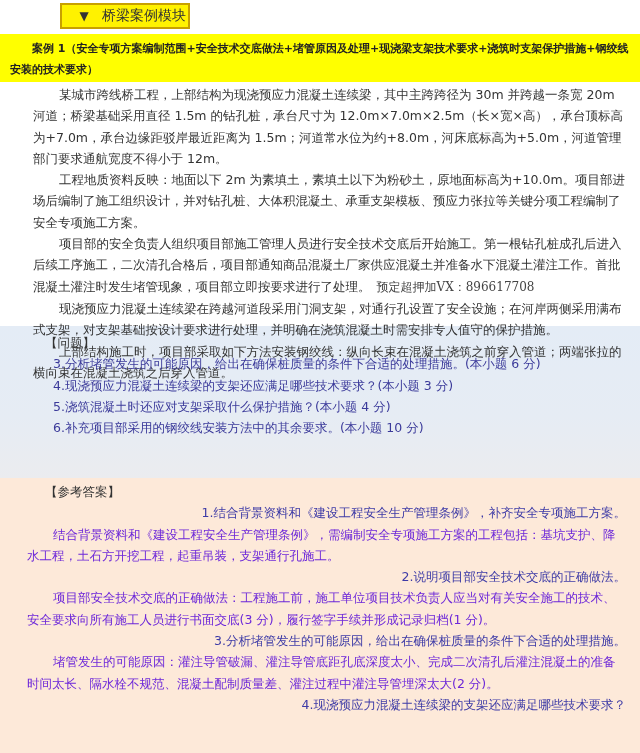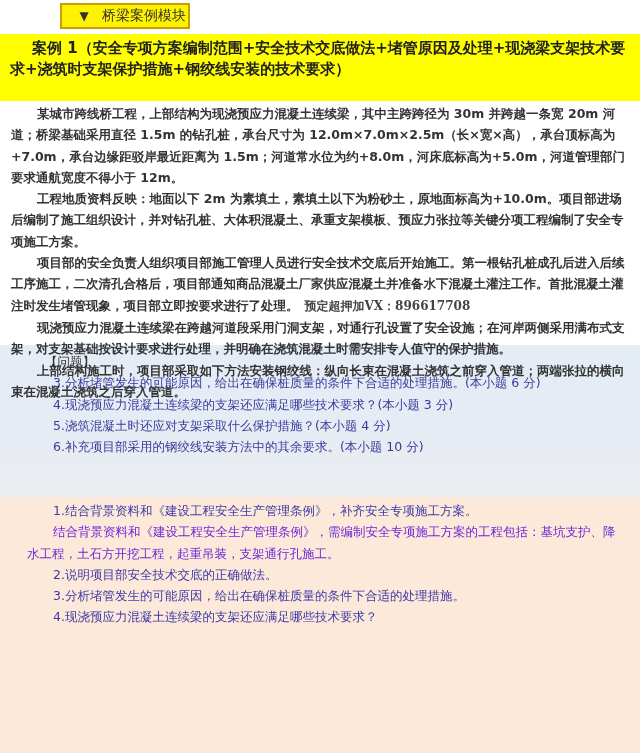--- a/index.html
+++ b/index.html
@@ -21,74 +21,77 @@
     box-sizing: border-box;
     display: flex; align-items: center;
     font-size: 14px; color: #333;
   }
   .module-tag .pin {
     display: inline-block; width: 16px; margin-left: 14px; margin-right: 10px;
     color: #333; font-size: 12px; text-align: center;
   }
   .case-title {
     background: #ffff00;
-    padding: 4px 10px 21px 10px;
-    font-size: 15px; font-weight: bold; color: #222;
+    padding: 4px 10px 2px 10px;
+    font-size: 11px; font-weight: bold; color: #222;
     line-height: 21px;
     height: 42px;
   }
   .case-title .indent { display: inline-block; width: 22px; }
   .section-bg { padding: 0 14px 0 27px; font-size: 12.5px; line-height: 21.3px; }
   .para { margin: 0; text-indent: 26px; color: #333; }
   .para .ad { font-family: "DejaVu Serif", "Liberation Serif", serif; font-size: 12px; color: #444; margin-left: 6px; }
   .body-section { background: #ffffff; padding-top: 2px; padding-bottom: 2px; height: 240px; }
   .questions {
     background: linear-gradient(180deg, #e4ecf6 0%, #e6ecf4 60%, #ebecef 100%);
     height: 152px; padding-top: 6px; box-sizing: border-box;
   }
   .questions .heading { margin-left: 18px; color: #333; }
   .questions .q { margin-left: 26px; color: #3b3a9a; line-height: 21.3px; }
   .answers {
     background: #fde9d9;
     height: 320px; padding-top: 3px; box-sizing: border-box;
   }
   .answers .heading { margin-left: 18px; color: #333; }
-  .answers .aq { text-indent: 26px; color: #3d3aa6; margin: 0; }
+  .answers .aq { text-indent: 26px; color: #3d3aa6; margin: 0; text-align: right; }
   .answers .para { color: #6d28d9; }
 </style>
 </head>
 <body>
 
 <div class="module-header-wrap">
   <div class="module-tag">
     <span class="pin">▼</span>
     <span>桥梁案例模块</span>
   </div>
 </div>
 
 <div class="case-title">
   <span class="indent"></span><span>案例 1（安全专项方案编制范围+安全技术交底做法+堵管原因及处理+现浇梁支架技术要求+浇筑时支架保护措施+钢绞线安装的技术要求）</span>
 </div>
 
-<div class="section-bg body-section" style="padding-left:11px;font-weight:bold;">
+<div class="section-bg body-section" style="padding-left:33px;">
   <p class="para">某城市跨线桥工程，上部结构为现浇预应力混凝土连续梁，其中主跨跨径为 30m 并跨越一条宽 20m 河道；桥梁基础采用直径 1.5m 的钻孔桩，承台尺寸为 12.0m×7.0m×2.5m（长×宽×高），承台顶标高为+7.0m，承台边缘距驳岸最近距离为 1.5m；河道常水位为约+8.0m，河床底标高为+5.0m，河道管理部门要求通航宽度不得小于 12m。</p>
   <p class="para">工程地质资料反映：地面以下 2m 为素填土，素填土以下为粉砂土，原地面标高为+10.0m。项目部进场后编制了施工组织设计，并对钻孔桩、大体积混凝土、承重支架模板、预应力张拉等关键分项工程编制了安全专项施工方案。</p>
   <p class="para"><span>项目部的安全负责人组织项目部施工管理人员进行安全技术交底后开始施工。第一根钻孔桩成孔后进入后续工序施工，二次清孔合格后，项目部通知商品混凝土厂家供应混凝土并准备水下混凝土灌注工作。首批混凝土灌注时发生堵管现象，项目部立即按要求进行了处理。</span><span class="ad">预定超押加VX：896617708</span></p>
   <p class="para">现浇预应力混凝土连续梁在跨越河道段采用门洞支架，对通行孔设置了安全设施；在河岸两侧采用满布式支架，对支架基础按设计要求进行处理，并明确在浇筑混凝土时需安排专人值守的保护措施。</p>
   <p class="para">上部结构施工时，项目部采取如下方法安装钢绞线：纵向长束在混凝土浇筑之前穿入管道；两端张拉的横向束在混凝土浇筑之后穿入管道。</p>
 </div>
 
 <div class="section-bg questions">
   <div class="heading">【问题】</div>
   <div class="q">3.分析堵管发生的可能原因，给出在确保桩质量的条件下合适的处理措施。(本小题 6 分)</div>
   <div class="q">4.现浇预应力混凝土连续梁的支架还应满足哪些技术要求？(本小题 3 分)</div>
   <div class="q">5.浇筑混凝土时还应对支架采取什么保护措施？(本小题 4 分)</div>
   <div class="q">6.补充项目部采用的钢绞线安装方法中的其余要求。(本小题 10 分)</div>
 </div>
 
 <div class="section-bg answers">
+  <div class="heading">【参考答案】</div>
   <p class="aq">1.结合背景资料和《建设工程安全生产管理条例》，补齐安全专项施工方案。</p>
   <p class="para">结合背景资料和《建设工程安全生产管理条例》，需编制安全专项施工方案的工程包括：基坑支护、降水工程，土石方开挖工程，起重吊装，支架通行孔施工。</p>
   <p class="aq">2.说明项目部安全技术交底的正确做法。</p>
+  <p class="para">项目部安全技术交底的正确做法：工程施工前，施工单位项目技术负责人应当对有关安全施工的技术、安全要求向所有施工人员进行书面交底(3 分)，履行签字手续并形成记录归档(1 分)。</p>
   <p class="aq">3.分析堵管发生的可能原因，给出在确保桩质量的条件下合适的处理措施。</p>
+  <p class="para">堵管发生的可能原因：灌注导管破漏、灌注导管底距孔底深度太小、完成二次清孔后灌注混凝土的准备时间太长、隔水栓不规范、混凝土配制质量差、灌注过程中灌注导管埋深太大(2 分)。</p>
   <p class="aq">4.现浇预应力混凝土连续梁的支架还应满足哪些技术要求？</p>
 
 </div>
 
 </body></html>

